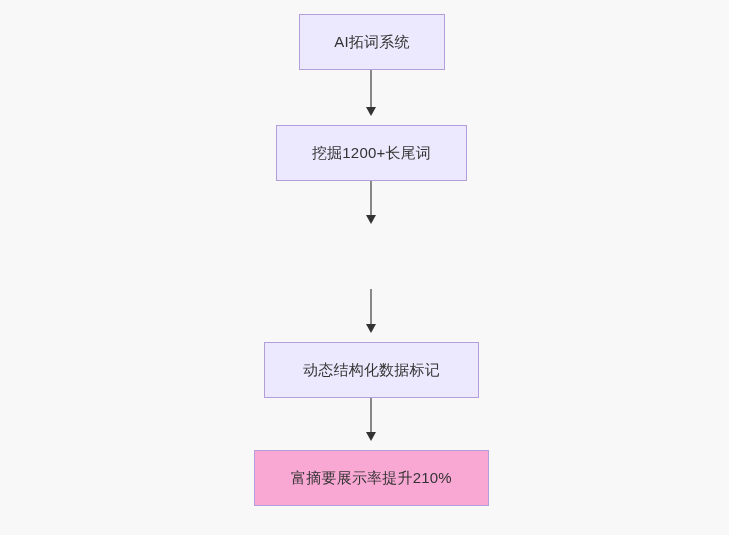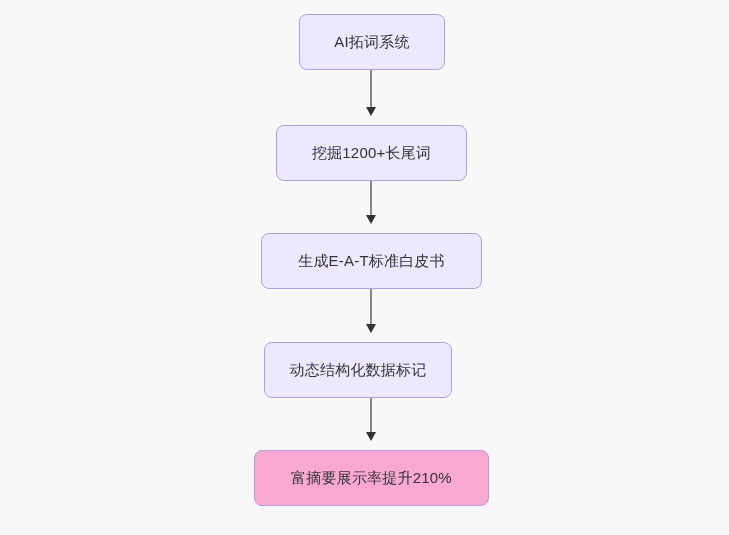--- a/index.html
+++ b/index.html
@@ -19,21 +19,21 @@
     height: 535px;
   }
   .node {
     position: absolute;
     box-sizing: border-box;
     background: #ece8fd;
     border: 1px solid #b39ddb;
     display: flex;
     align-items: center;
     justify-content: center;
-    border-radius: 8px;
+    border-radius: 0px;
   }
   .node-label {
     font-size: 15px;
     color: #333333;
     line-height: 1.2;
     white-space: nowrap;
     letter-spacing: 0.2px;
   }
   .edge {
     position: absolute;
@@ -75,22 +75,19 @@
     <div class="edge" style="left: 370px; top: 398px; width: 2px; height: 43px;">
       <div class="edge-line" style="height: 35px; background: rgb(136, 136, 136);"></div>
       <div class="edge-head" style="top: 34px; border-top-color: rgb(51, 51, 51);"></div>
     </div>
     <div class="node" style="left: 299px; top: 14px; width: 146px; height: 56px; background: rgb(236, 232, 253); border-color: rgb(179, 157, 219);">
       <span class="node-label" style="color: rgb(51, 51, 51);">AI拓词系统</span>
     </div>
     <div class="node" style="left: 276px; top: 125px; width: 191px; height: 56px; background: rgb(236, 232, 253); border-color: rgb(179, 157, 219);">
       <span class="node-label" style="color: rgb(51, 51, 51);">挖掘1200+长尾词</span>
     </div>
-    <div class="node" style="left: 261px; top: 233px; width: 221px; height: 56px; background: rgb(236, 232, 253); border-color: rgb(179, 157, 219);">
-      <span class="node-label" style="color: rgb(51, 51, 51);">生成E-A-T标准白皮书</span>
-    </div>
-    <div class="node" style="left: 264px; top: 342px; width: 188px; height: 56px; background: rgb(236, 232, 253); border-color: rgb(179, 157, 219);">
+    <div class="node" style="left: 264px; top: 342px; width: 215px; height: 56px; background: rgb(236, 232, 253); border-color: rgb(179, 157, 219);">
       <span class="node-label" style="color: rgb(51, 51, 51);">动态结构化数据标记</span>
     </div>
     <div class="node" style="left: 254px; top: 450px; width: 235px; height: 56px; background: #f9a8d4; border-color: rgb(179, 157, 219);">
       <span class="node-label" style="color: rgb(51, 51, 51);">富摘要展示率提升210%</span>
     </div>
   </div>
 
 </body></html>

